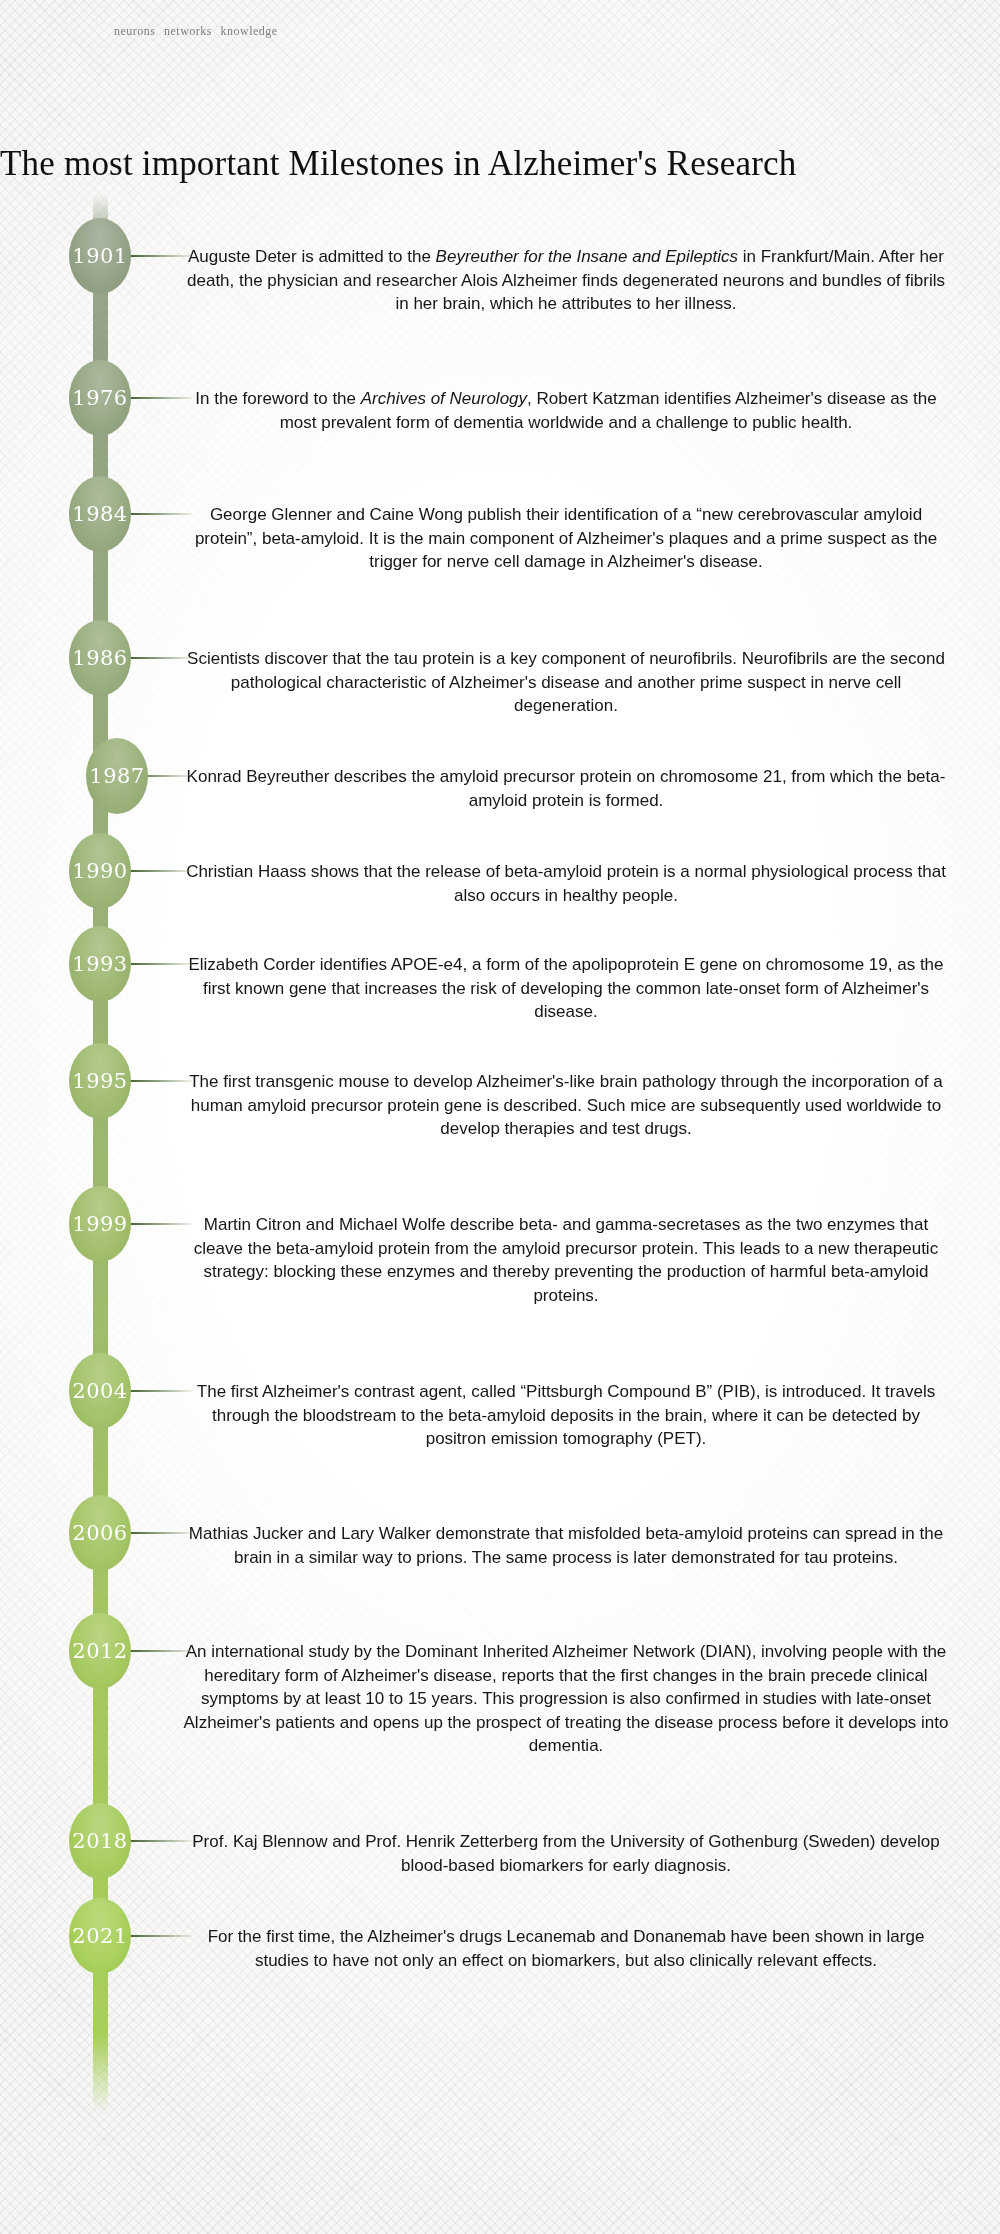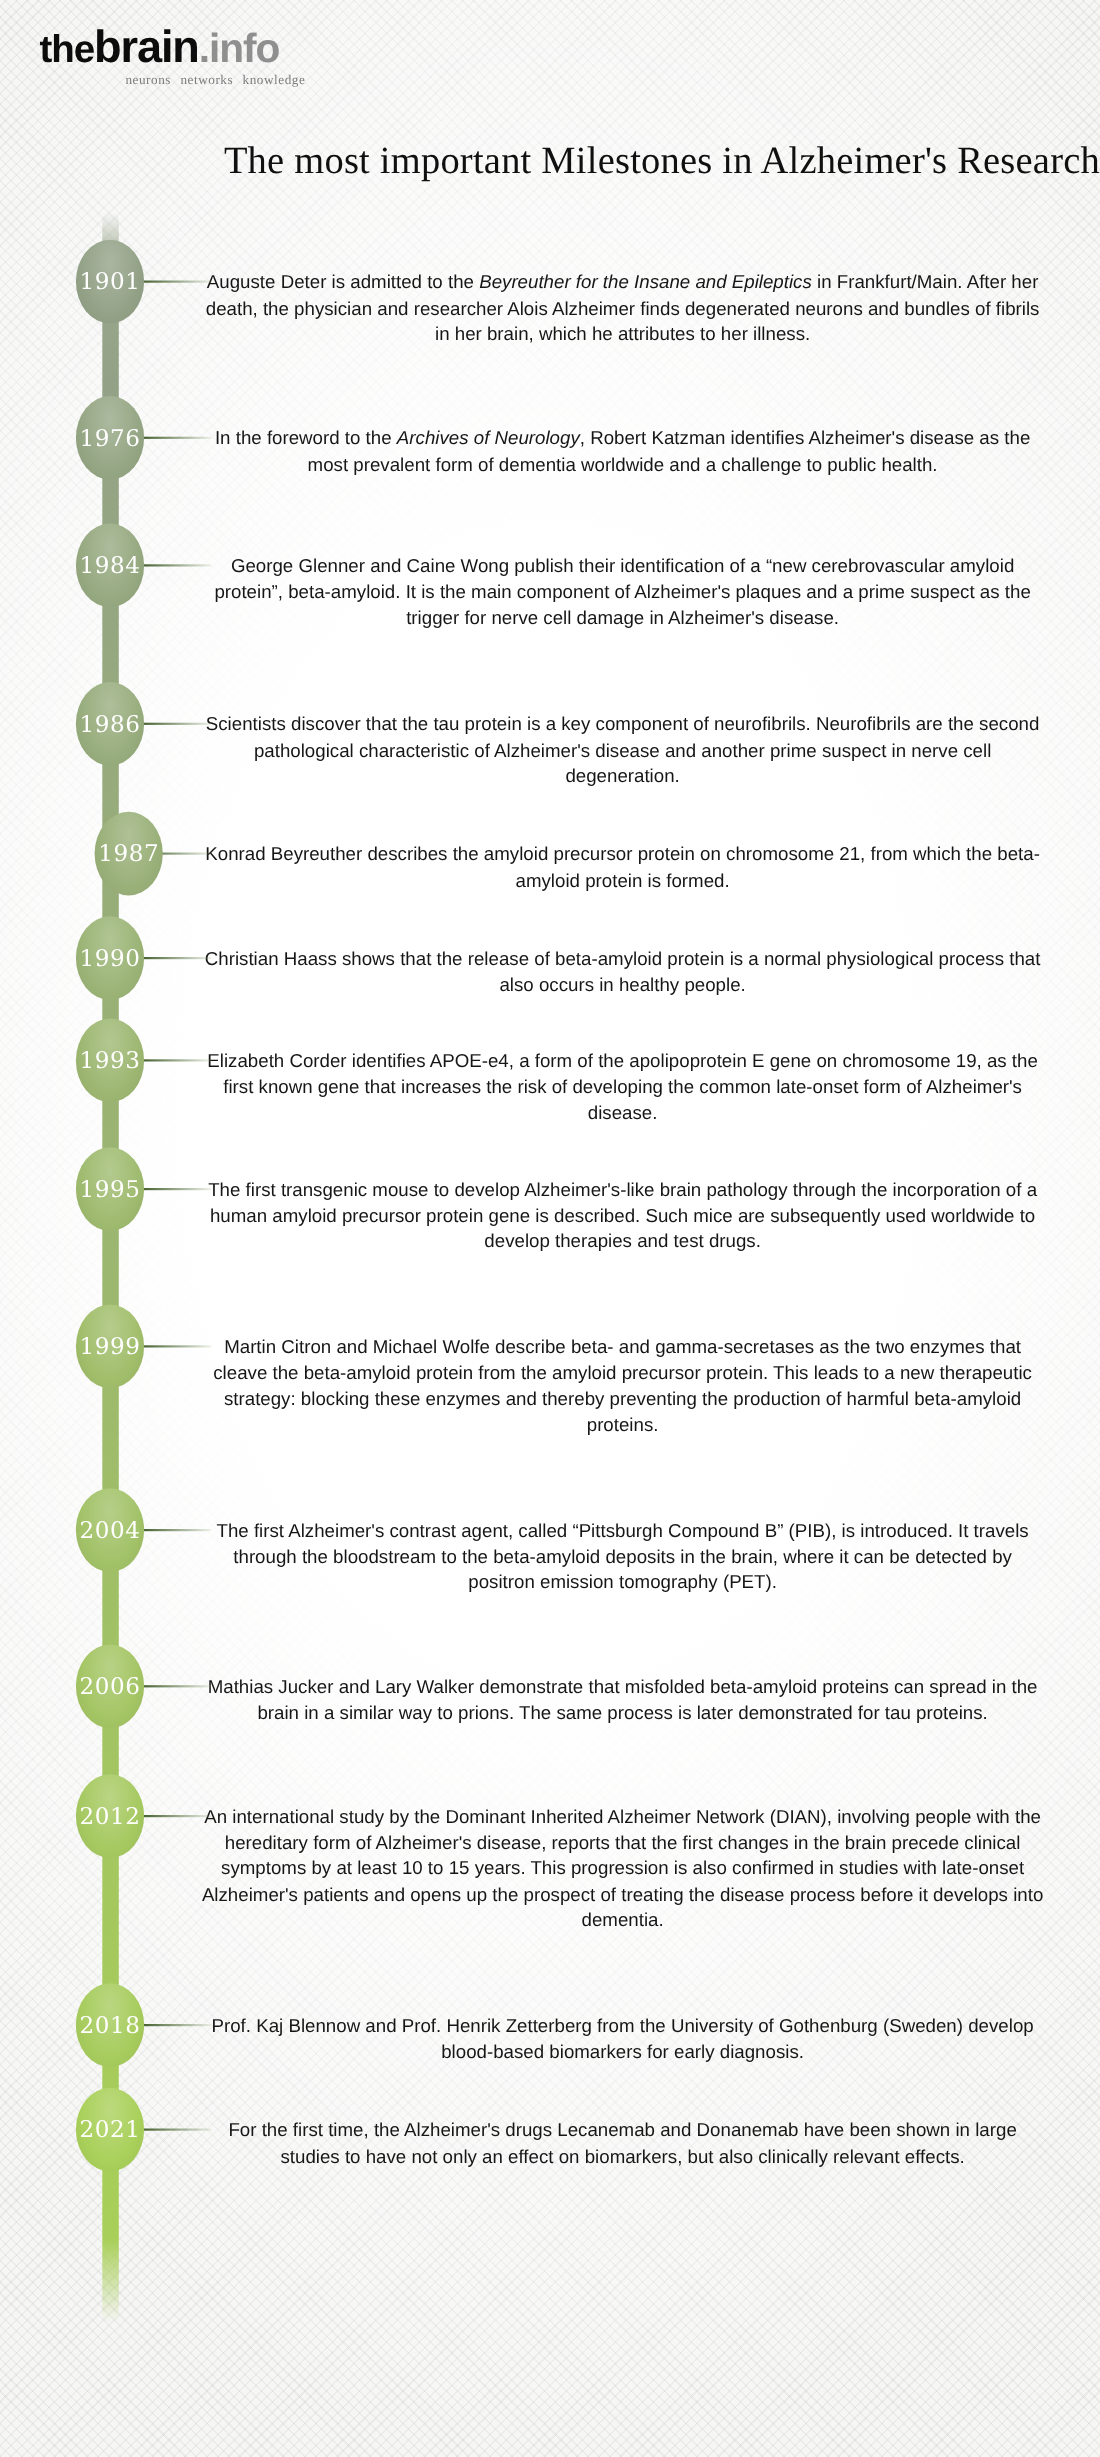--- a/index.html
+++ b/index.html
@@ -28,26 +28,25 @@
   .logo-brain{font-size:41px;font-weight:800;color:#0c0c0c;}
   .logo-info{font-size:37px;font-weight:700;color:#8f8f8f;}
   .logo-tagline{
     margin-top:3px;margin-left:78px;
     font-family:"Liberation Serif", serif;
     font-size:12px;color:#7d7d7d;word-spacing:5px;letter-spacing:0.5px;
   }
 
   
   .page-title{
-    position:absolute;left:0;right:0;top:126px;
-    text-align:right;
+    position:absolute;left:0;right:0;top:144px;
+    text-align:left;
     font-family:"Liberation Serif", serif;
     font-size:35px;font-weight:400;color:#101010;
     letter-spacing:0.2px;
-    padding-left:24px;
   }
 
   
   .timeline-line{
     position:absolute;left:93px;top:193px;
     width:15px;height:1919px;
     background:linear-gradient(to bottom,
       rgba(154,168,142,0) 0%, #9aa88e 2.5%, #93a287 8%,
       #97ac7a 30%, #9dba6c 55%, #a4c75f 78%, #a8cf58 96%,
       rgba(168,207,88,0) 100%);
@@ -77,21 +76,20 @@
   }
   .entry-text em{font-style:italic;}
 </style>
 </head>
 <body>
 
 <div class="page">
   <div class="layer">
 
     <div class="logo">
-      <div class="logo-line"><span class="logo-the">the</span><span class="logo-brain">brain</span><span class="logo-info">.info</span></div>
       <div class="logo-tagline">neurons networks  knowledge</div>
     </div>
 
     <div class="page-title">The most important Milestones in Alzheimer's Research</div>
 
     <div class="timeline-line"></div>
 
     <div id="timeline">
         <div class="entry" style="top: 245px;">
     <div class="year-node" style="background: radial-gradient(at 50% 28%, rgb(171, 182, 161) 0%, rgb(147, 162, 135) 62%, rgb(135, 149, 124) 100%);">

